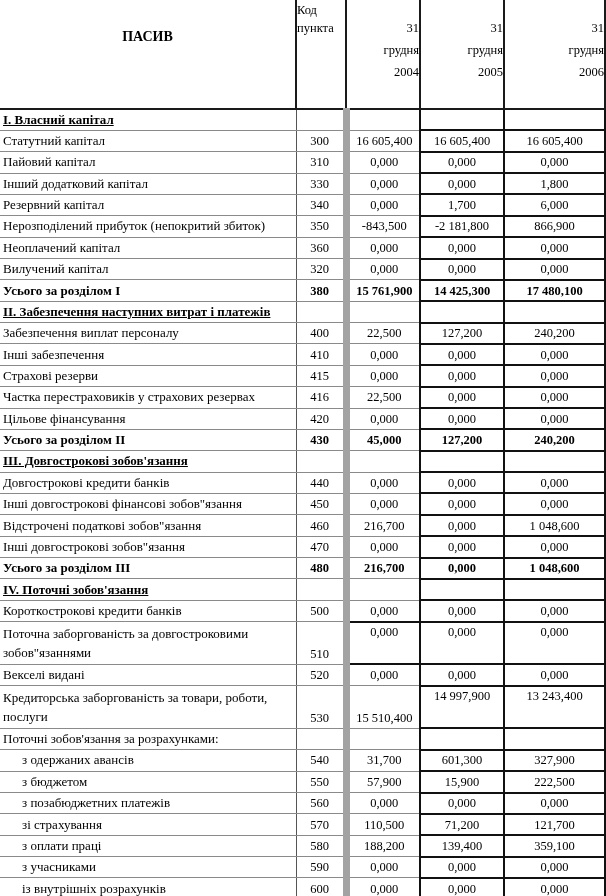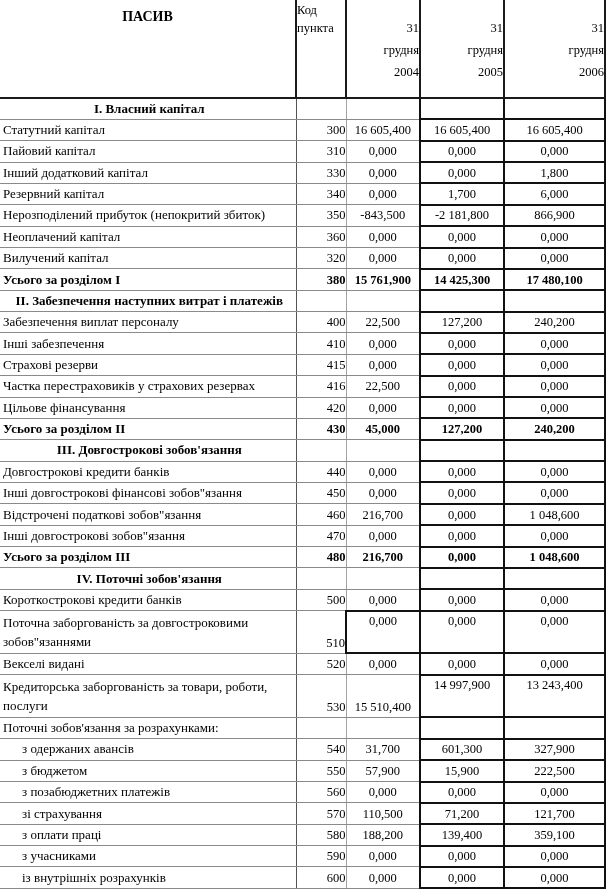--- a/index.html
+++ b/index.html
@@ -1,34 +1,34 @@
 <!DOCTYPE html>
 <html><head>
 <meta charset="utf-8">
 <style>
   html, body { margin:0; padding:0; background:#fff; }
   body { width:606px; height:896px; overflow:hidden; font-family:"Liberation Serif", serif; color:#000; }
   table { border-collapse:collapse; table-layout:fixed; width:605px; }
   td, th { padding:0; white-space:nowrap; overflow:hidden; font-weight:normal; }
   
   thead th { height:80px; vertical-align:top; border-right:2px solid #1a1a1a; border-bottom:2px solid #1a1a1a; font-size:12.5px; }
-  th.title { text-align:center; font-weight:bold; font-size:14px; padding-top:8px; line-height:18px; border-right:2px solid #1a1a1a; }
+  th.title { text-align:center; font-weight:bold; font-size:14px; padding-top:28px; line-height:18px; border-right:2px solid #1a1a1a; }
   th.code-h { text-align:left; line-height:18px; padding-top:1px; }
   th.date-h { text-align:right; line-height:22px; padding-top:17px; }
   th.date-h span, th.code-h span { display:block; }
   
   tr.r td { height:19.36px; }
   tr.r2 td { height:38.72px; }
   td { font-size:12.5px; line-height:14px; vertical-align:middle; }
   td.lbl { text-align:left; padding-left:3px; font-size:13px; border-right:1px solid #555; border-bottom:1px solid #8a8a8a; }
-  td.code { text-align:right; border-right:1px solid #a3a3a3; border-bottom:1px solid #8a8a8a; }
+  td.code { text-align:center; border-right:7px solid #a3a3a3; border-bottom:1px solid #8a8a8a; }
   td.v { text-align:center; }
   td.v1 { border-bottom:1px solid #8a8a8a; }
   td.v2, td.v3 { border:2px solid #111; }
-  tr.sec td.lbl { text-align:center; font-weight:bold; }
+  tr.sec td.lbl { text-align:left; font-weight:bold;text-decoration:underline; }
   tr.tot td { font-weight:bold; }
   tr.sub td.lbl { padding-left:22px; }
   tr.r2 td.lbl span { display:block; line-height:19.36px; }
   tr.r2 td.top { vertical-align:top; padding-top:2px; }
   tr.r2 td.bot { vertical-align:bottom; padding-bottom:3px; }
 </style>
 </head>
 <body>
 
 <table>

